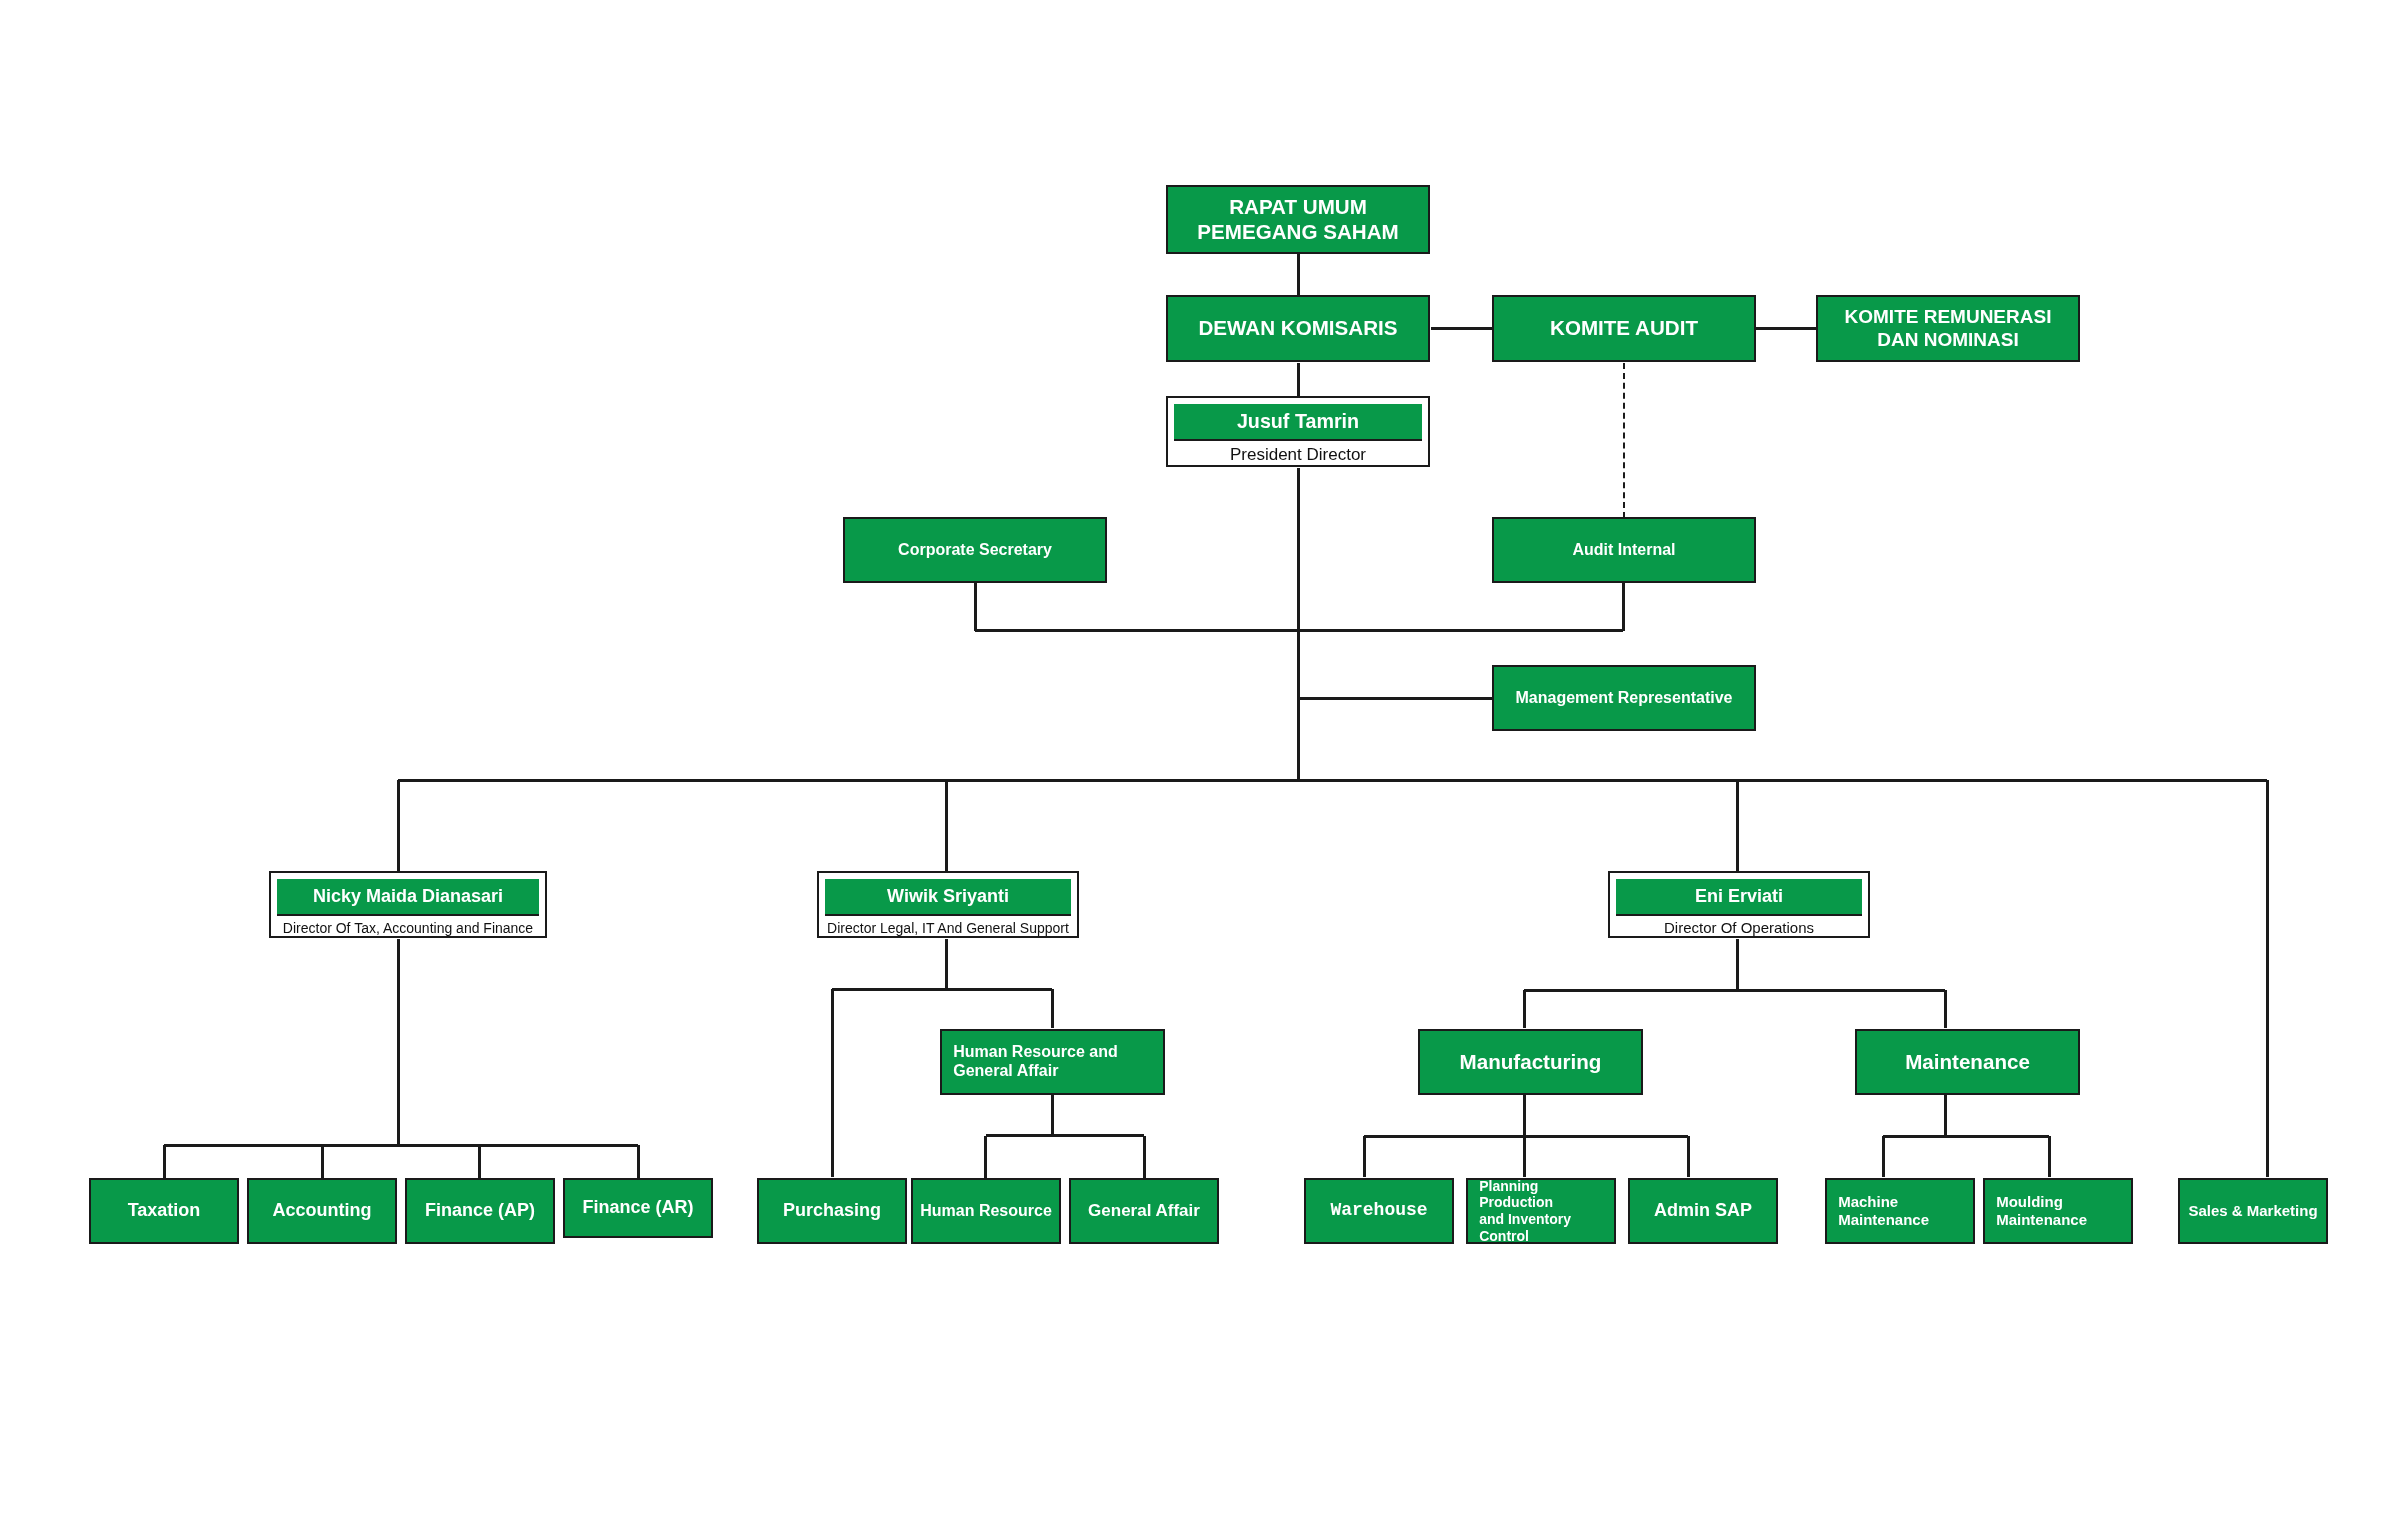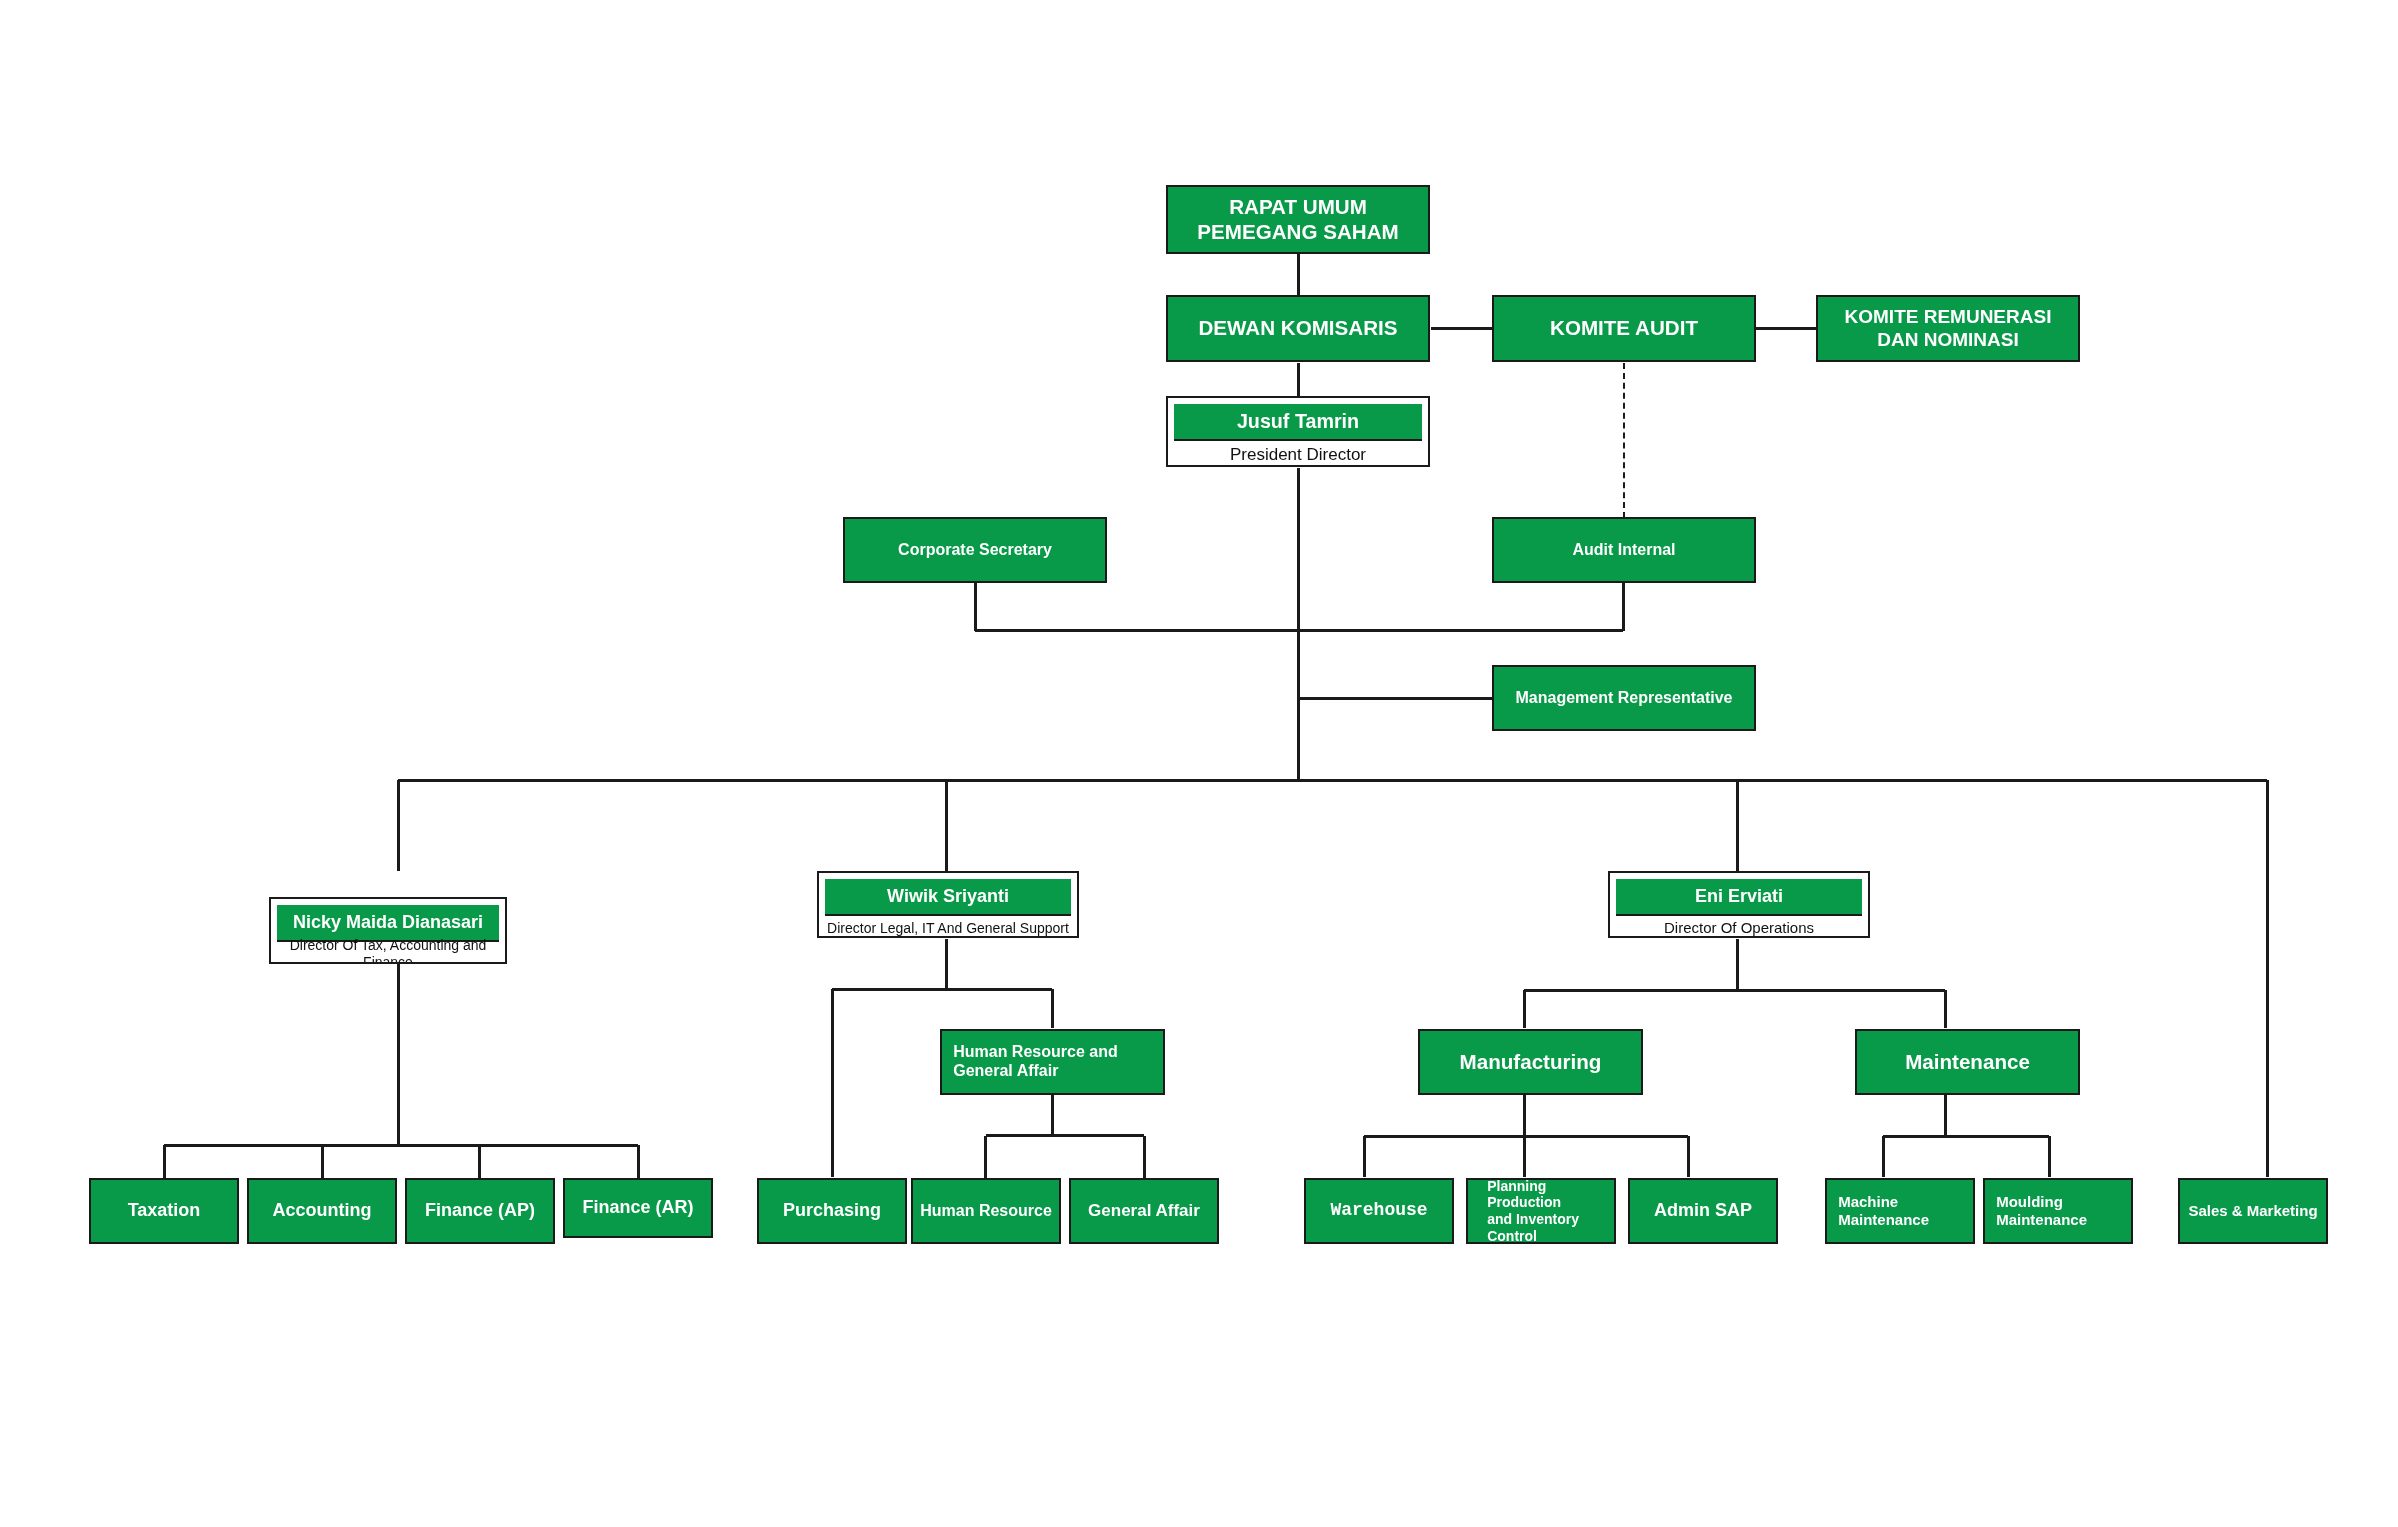--- a/index.html
+++ b/index.html
@@ -149,21 +149,21 @@
     </div>
     <div class="node" style="left: 843px; top: 517px; width: 264px; height: 66px;">
       <span class="label" style="font-size: 16px;">Corporate Secretary</span>
     </div>
     <div class="node" style="left: 1492px; top: 517px; width: 264px; height: 66px;">
       <span class="label" style="font-size: 16px;">Audit Internal</span>
     </div>
     <div class="node" style="left: 1492px; top: 665px; width: 264px; height: 66px;">
       <span class="label" style="font-size: 16px;">Management Representative</span>
     </div>
-    <div class="node titled" style="left: 269px; top: 871px; width: 238px; height: 67px; margin-top: 26px;">
+    <div class="node titled" style="left: 269px; top: 871px; width: 278px; height: 67px;">
       <div class="name-bar" style="height: 37px; font-size: 18px;">Nicky Maida Dianasari</div>
       <div class="title-bar" style="height: 24px; font-size: 14px;">Director Of Tax, Accounting and Finance</div>
     </div>
     <div class="node titled" style="left: 817px; top: 871px; width: 262px; height: 67px;">
       <div class="name-bar" style="height: 37px; font-size: 18px;">Wiwik Sriyanti</div>
       <div class="title-bar" style="height: 24px; font-size: 14px;">Director Legal, IT And General Support</div>
     </div>
     <div class="node titled" style="left: 1608px; top: 871px; width: 262px; height: 67px;">
       <div class="name-bar" style="height: 37px; font-size: 18px;">Eni Erviati</div>
       <div class="title-bar" style="height: 24px; font-size: 15px;">Director Of Operations</div>
@@ -195,21 +195,21 @@
     </div>
     <div class="node" style="left: 911px; top: 1178px; width: 150px; height: 66px;">
       <span class="label" style="font-size: 16px;">Human Resource</span>
     </div>
     <div class="node" style="left: 1069px; top: 1178px; width: 150px; height: 66px;">
       <span class="label" style="font-size: 17px;">General Affair</span>
     </div>
     <div class="node" style="left: 1304px; top: 1178px; width: 150px; height: 66px; font-family: Liberation Mono, monospace;">
       <span class="label" style="font-size: 18px;">Warehouse</span>
     </div>
-    <div class="node align-left" style="left: 1466px; top: 1178px; width: 150px; height: 66px; padding-left: 8px;">
+    <div class="node align-left" style="left: 1466px; top: 1178px; width: 150px; height: 66px;">
       <span class="label" style="font-size: 14px;">Planning
 Production
 and Inventory
 Control</span>
     </div>
     <div class="node" style="left: 1628px; top: 1178px; width: 150px; height: 66px;">
       <span class="label" style="font-size: 18px;">Admin SAP</span>
     </div>
     <div class="node align-left" style="left: 1825px; top: 1178px; width: 150px; height: 66px;">
       <span class="label" style="font-size: 15px;">Machine

